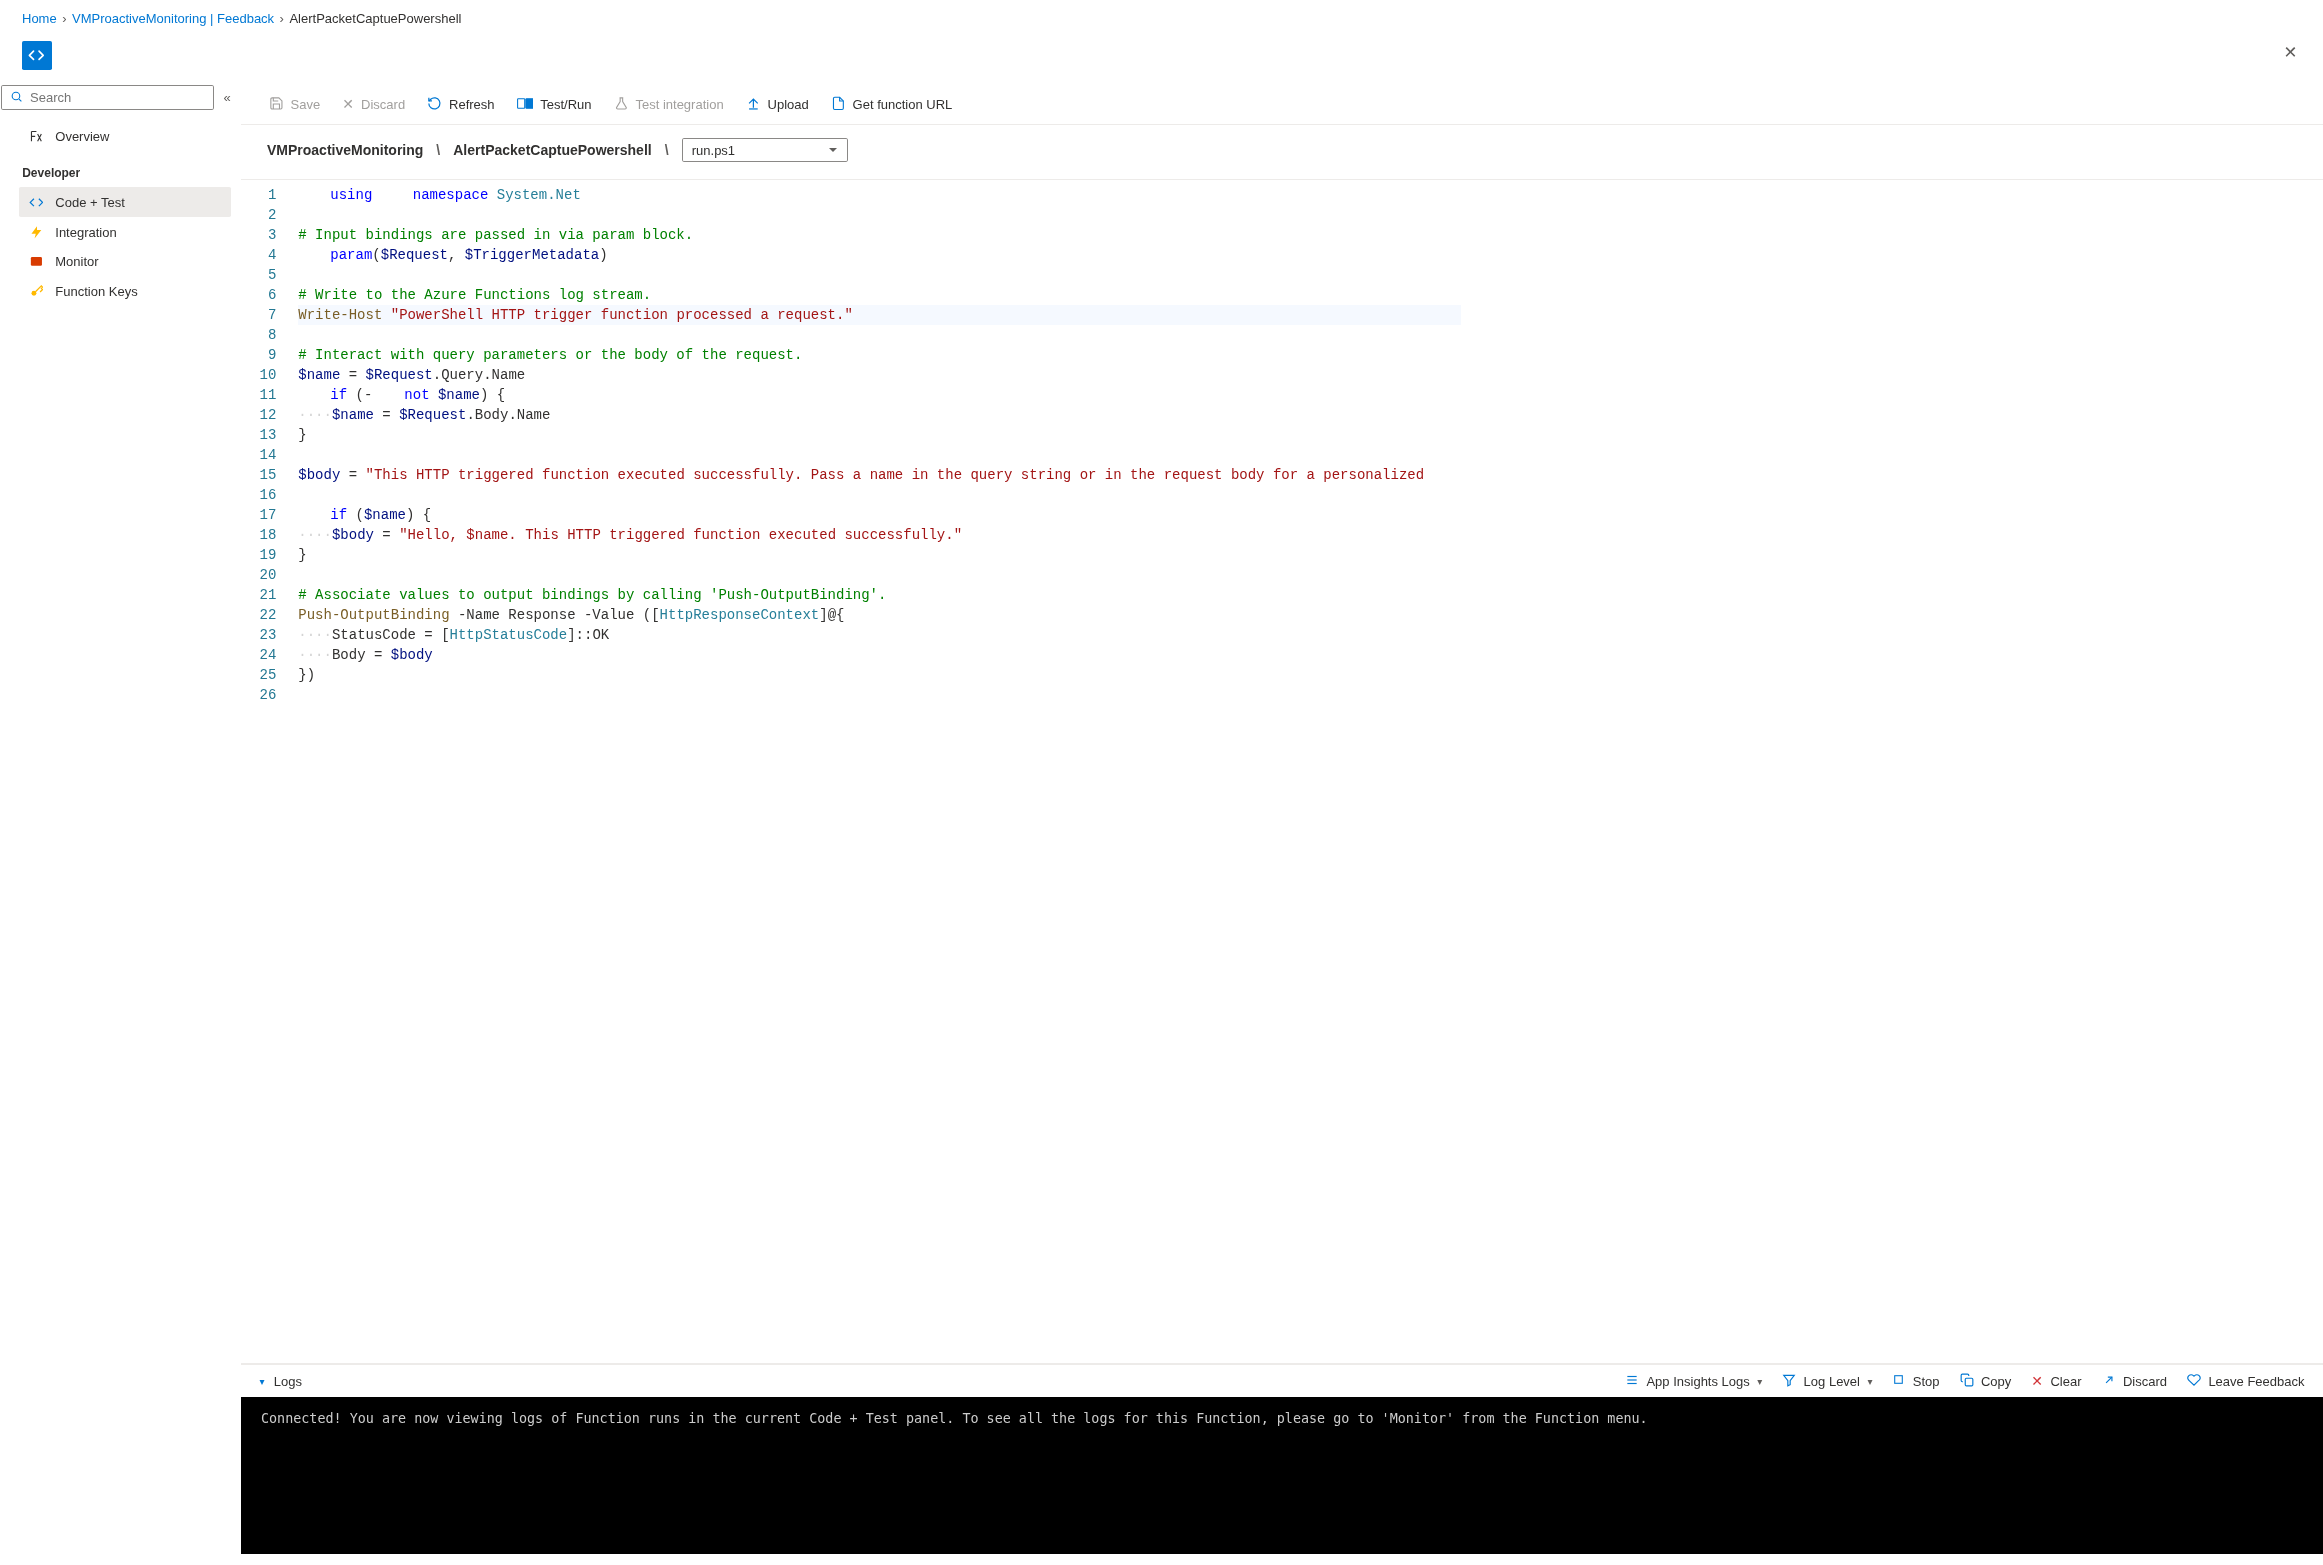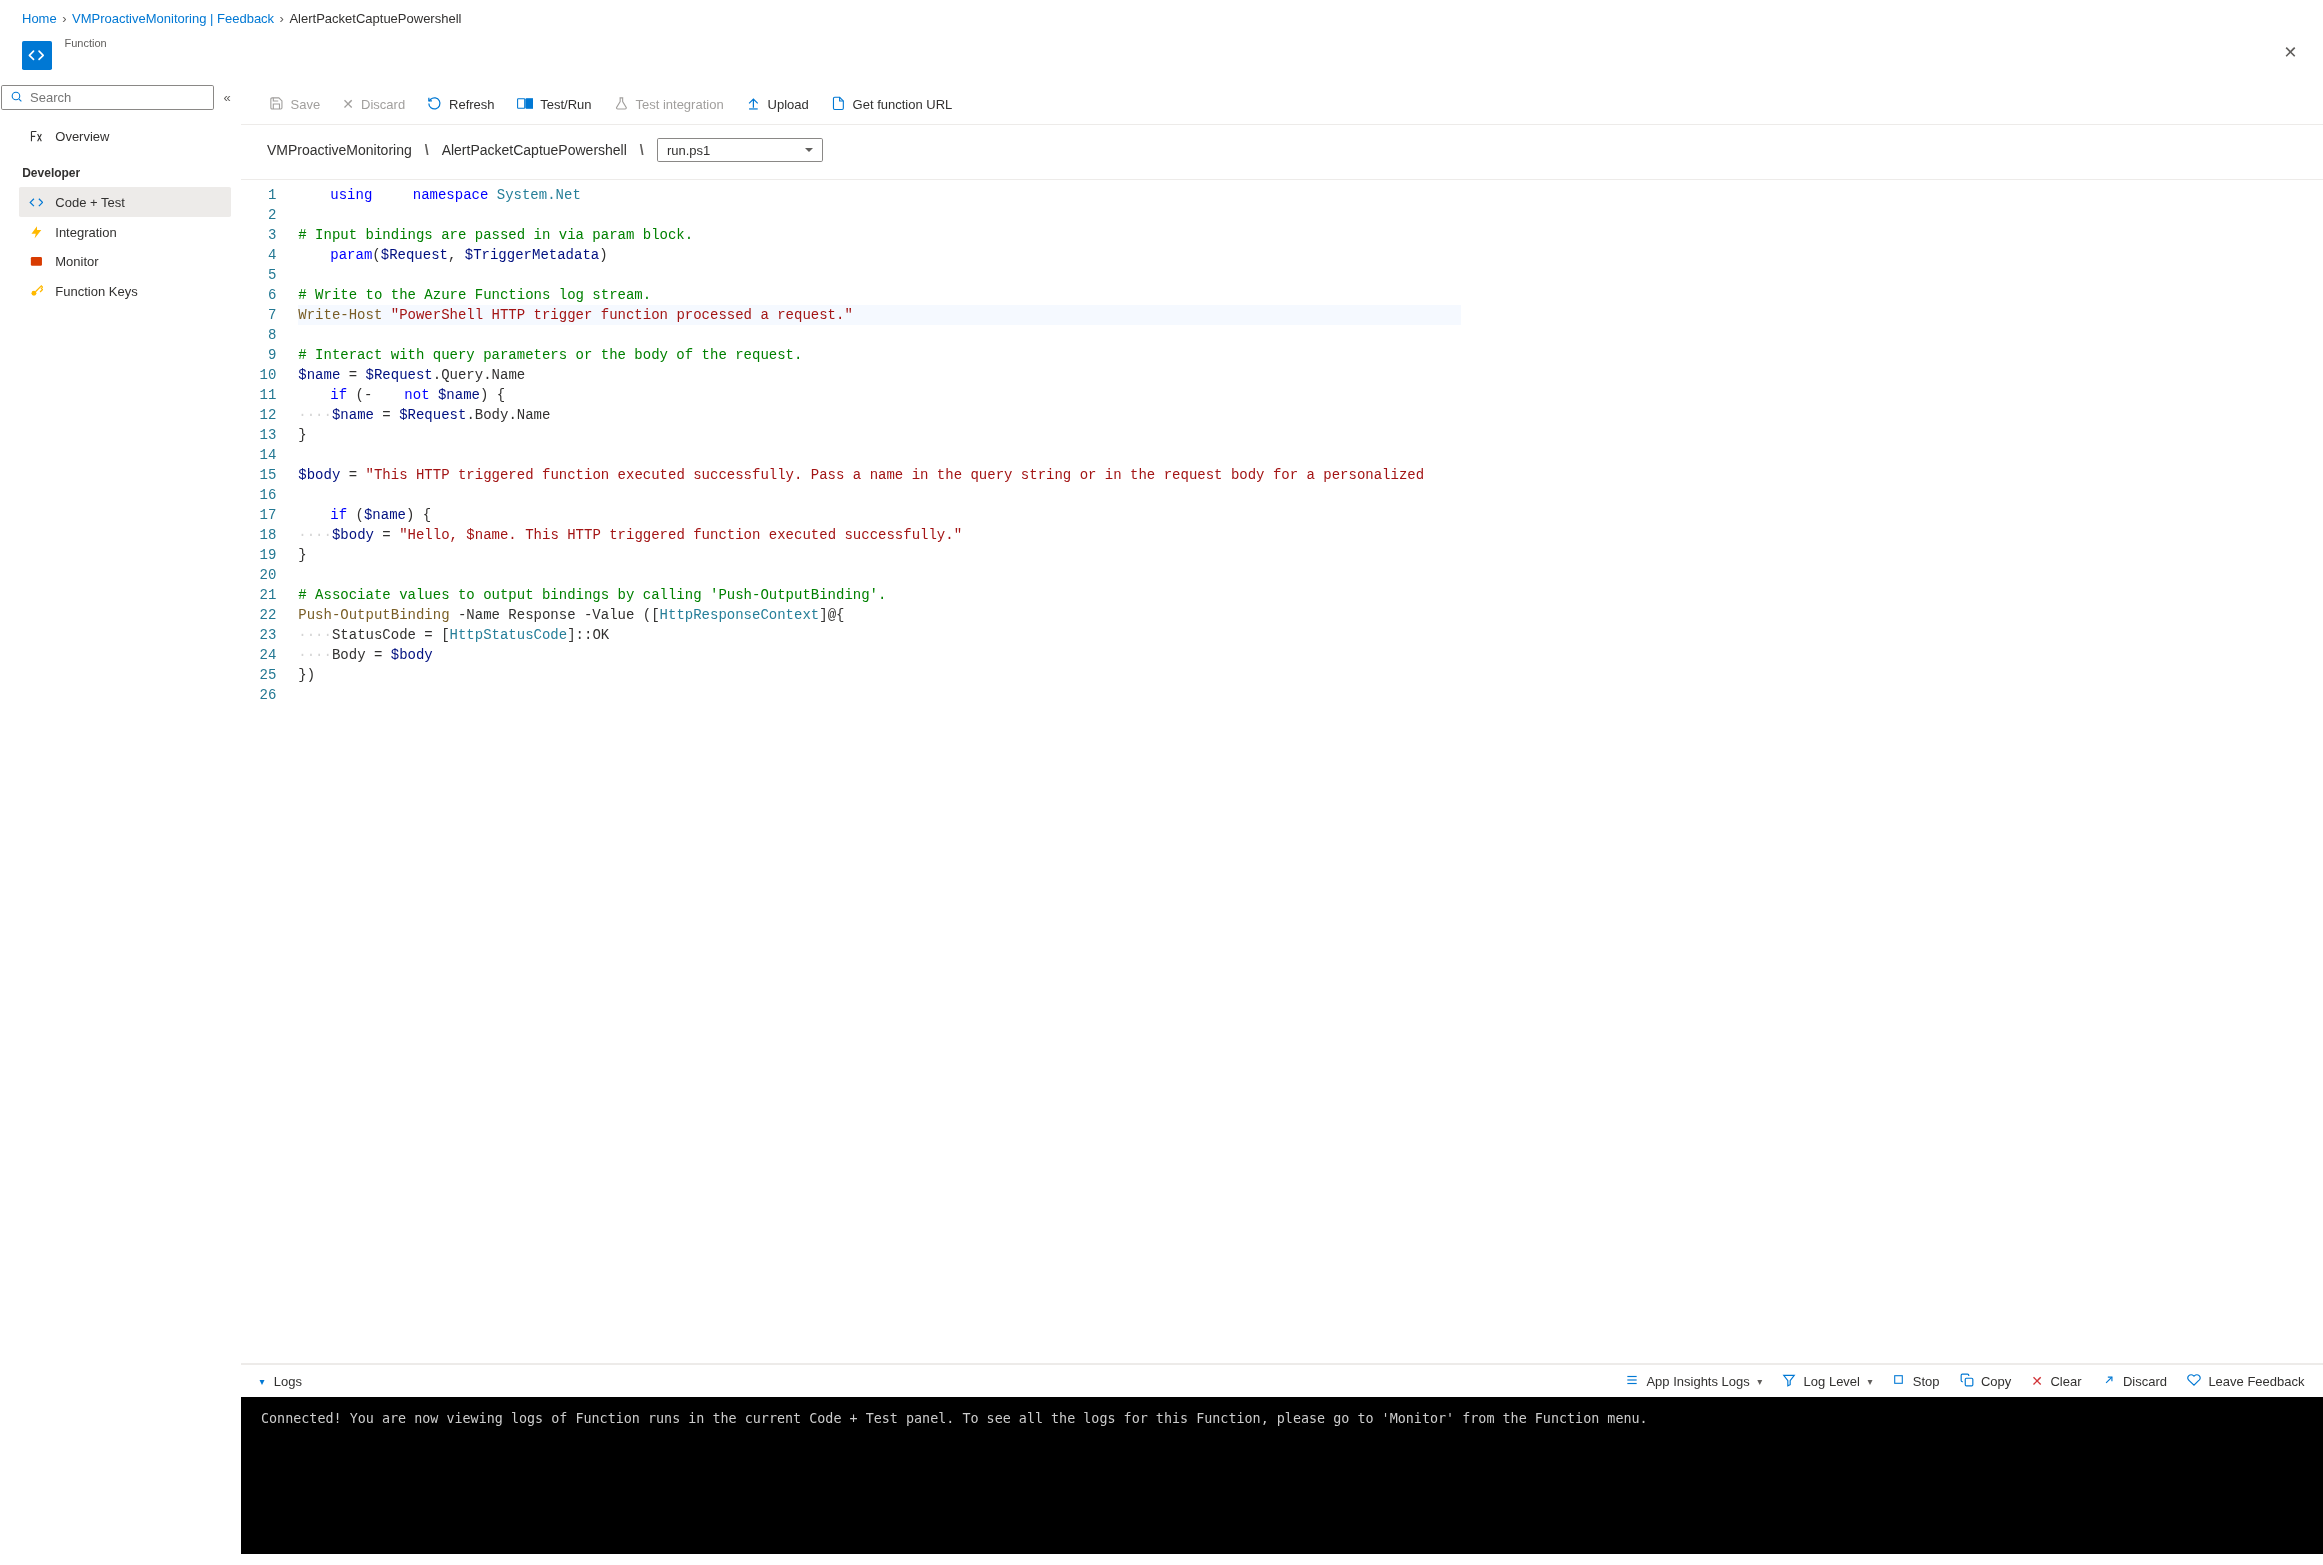--- a/index.html
+++ b/index.html
@@ -36,21 +36,21 @@
   .icon-mon  { color:#d83b01;}
   .icon-key  { color:#ffb900;}
 
   .main { flex:1; display:flex; flex-direction:column; border-left:0.9px solid transparent; min-width:0;}
   .toolbar { display:flex; align-items:center; gap:18.5px; padding: 7.4px 26px; border-bottom:0.9px solid #edebe9;}
   .tb-btn { display:flex; align-items:center; gap:7px; color:#323130; cursor:pointer; padding:3.7px 1.8px; font-size:13px;}
   .tb-btn.disabled { color:#a19f9d; cursor:default;}
   .tb-icon { font-size:14px; line-height:1;}
 
   .path-row { display:flex; align-items:center; gap:13px; padding:13px 26px 16.6px; font-size:14px;}
-  .path-row .seg { font-weight:400;text-align:center;}
+  .path-row .seg { font-weight:700;text-align:center;}
   .path-row .psep { color:#605e5c; font-weight:600;}
   .file-select { border:0.9px solid #8a8886; border-radius:1.8px; padding:3.7px 28px 3.7px 9.2px; min-width:166px; position:relative; cursor:pointer; font-size:13px;}
   .file-select::after { content:""; position:absolute; right:9.2px; top:50%; width:0;height:0; border-left:4.6px solid transparent; border-right:4.6px solid transparent; border-top:4.6px solid #605e5c; transform:translateY(-50%);}
 
   .editor { flex:1 1 auto; overflow:auto; background:#fff; border-top:0.9px solid #edebe9; border-bottom:0.9px solid #edebe9; position:relative;}
   .code { font-family: Consolas, "Courier New", monospace; font-size:14px; line-height:20px; display:table; padding:5.5px 0 11px; white-space:pre; }
   .line { display:table-row; }
   .ln { display:table-cell; text-align:right; color:#237893; padding:0 22px 0 18.5px; user-select:none; width:0.9px;}
   .lc { display:table-cell; padding-right:37px;}
   .line.current .lc { background:#f5f9ff;}
@@ -84,21 +84,20 @@
 </div>
 
 <div class="page-head">
   <div class="icon-box">
     <svg width="16.6" height="16.6" viewBox="0 0 24 24" fill="none" stroke="white" stroke-width="2.4" stroke-linecap="round" stroke-linejoin="round">
         <polyline points="16 18 22 12 16 6"></polyline>
         <polyline points="8 6 2 12 8 18"></polyline>
       </svg>
   </div>
   <div class="titles">
-    <div class="subtitle">Function</div>
   </div>
   <div class="close">✕</div>
 </div>
 
 <div class="body-row">
 
   <div class="sidebar">
     <div class="search-row">
       <div class="search-box">
         <span style="color:#0078d4;">

